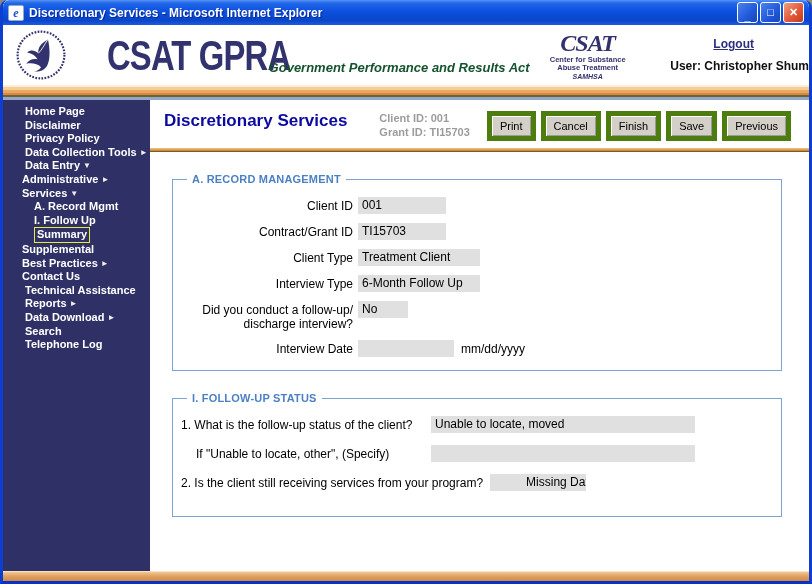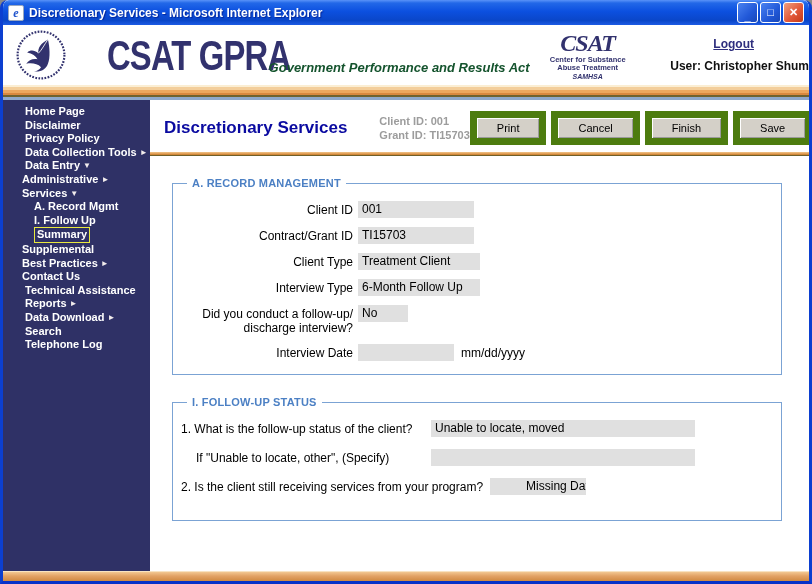--- a/index.html
+++ b/index.html
@@ -74,46 +74,46 @@
     font-size:11px; font-weight:bold; line-height:13.6px; white-space:nowrap;
     padding-left:22px; cursor:pointer;
   }
   .nav-item.ind1 { padding-left:19px; }
   .nav-item.ind2 { padding-left:31px; }
   .tri { font-size:8px; color:#F3EDED; margin-left:3px; vertical-align:1px; }
   .sel-box { display:inline-block; border:1px solid #E9E93E; padding:0 2px; }
 
   .content { flex:1 1 auto; background:#fff; display:flex; flex-direction:column; overflow:hidden; }
 
-  .content-header { display:flex; align-items:center; padding:11px 18px 7px 14px; }
+  .content-header { display:flex; align-items:flex-start; padding:11px 18px 7px 14px; }
   .page-title { color:#0A0AA0; font-size:17px; font-weight:bold; white-space:nowrap; }
   .ids { margin-left:32px; color:#9C9C9C; font-weight:bold; font-size:11px; line-height:14px; white-space:nowrap; }
   .btn-row { margin-left:auto; display:flex; gap:5px; }
   .btn {
     font-family:"Liberation Sans", sans-serif; font-size:11px; color:#000;
-    background:#D4D0C8; border:7px solid #4d7c0f;
+    background:#D4D0C8; border:5px solid #4d7c0f;
     box-shadow:inset 1px 1px 0 #FFFFFF, inset -1px -1px 0 #9B9B9B;
-    padding:4px 20px; cursor:pointer; white-space:nowrap;
+    padding:4px 8px; cursor:pointer; white-space:nowrap;
   }
 
   .rule { height:4px; background:linear-gradient(180deg,#F0C48A 0%,#DD9448 70%,#C07828 100%); border-bottom:1px solid #70602A; }
 
   fieldset {
     border:1px solid #7BA3D4; margin:21px 27px 0 22px; padding:12px 10px 13px 8px;
   }
   legend { color:#4C80C4; font-size:11px; font-weight:bold; padding:0 5px; margin-left:6px; letter-spacing:.2px; }
 
   .row { display:flex; align-items:flex-start; margin-bottom:9px; }
   .row:last-child { margin-bottom:0; }
   .flabel { width:172px; text-align:right; margin-right:5px; font-size:12px; color:#000; line-height:14px; padding-top:2px; }
   .field {
     background:#E0E0E0; height:17px; line-height:17px; font-size:12px; color:#000;
     padding-left:4px; overflow:hidden; white-space:nowrap;
   }
-  .w100 { width:116px; } .w122 { width:122px; } .w50 { width:50px; } .w80 { width:96px;padding-left:36px; } .w300 { width:264px; }
+  .w100 { width:88px; } .w122 { width:122px; } .w50 { width:50px; } .w80 { width:96px;padding-left:36px; } .w300 { width:264px; }
   .suffix { font-size:12px; margin-left:7px; padding-top:2px; }
 
   .qlabel { width:250px; font-size:12px; line-height:14px; padding-top:2px; }
   .qlabel.indent { padding-left:15px; width:250px; }
   .fs-i .row { margin-bottom:12px; }
   .inline-q { font-size:12px; padding-top:2px; white-space:nowrap; }
   .fs-i .field.w80 { margin-left:7px; }
 
   
   .strip-bottom { height:10px; background:linear-gradient(180deg,#F2C791 0%,#E2A265 45%,#D08A42 100%); border-top:1px solid #F8E3C2; }

